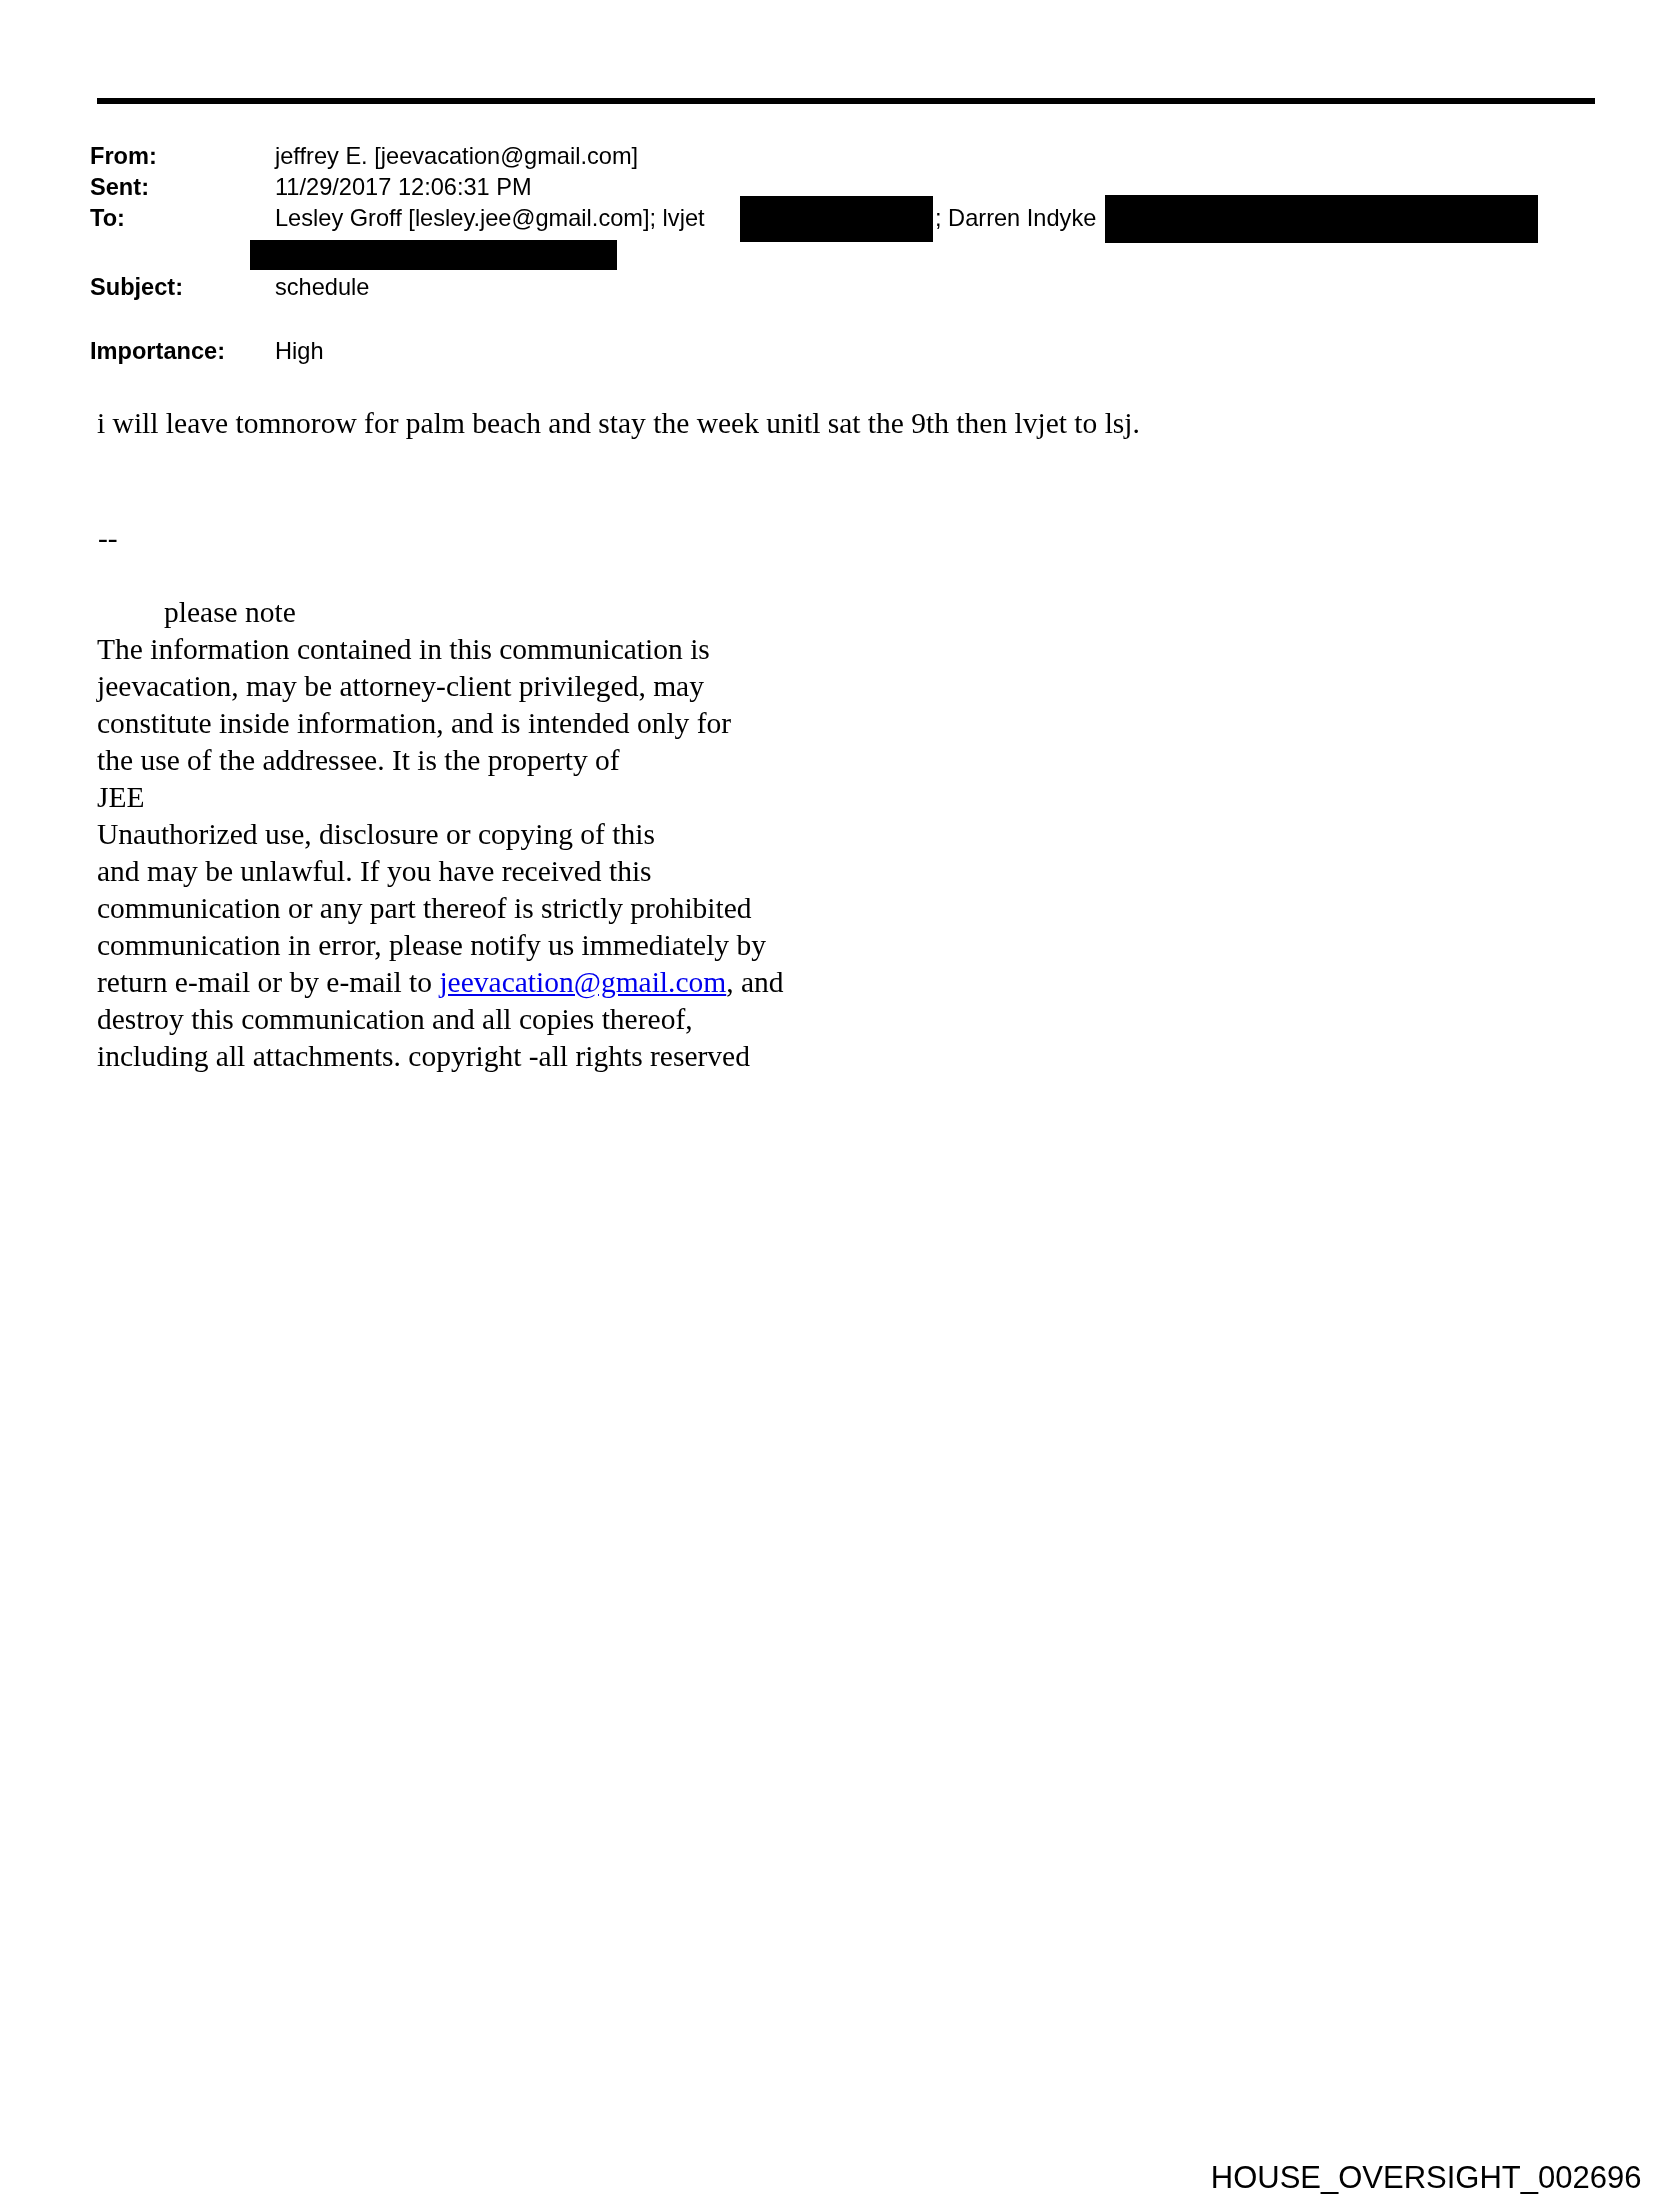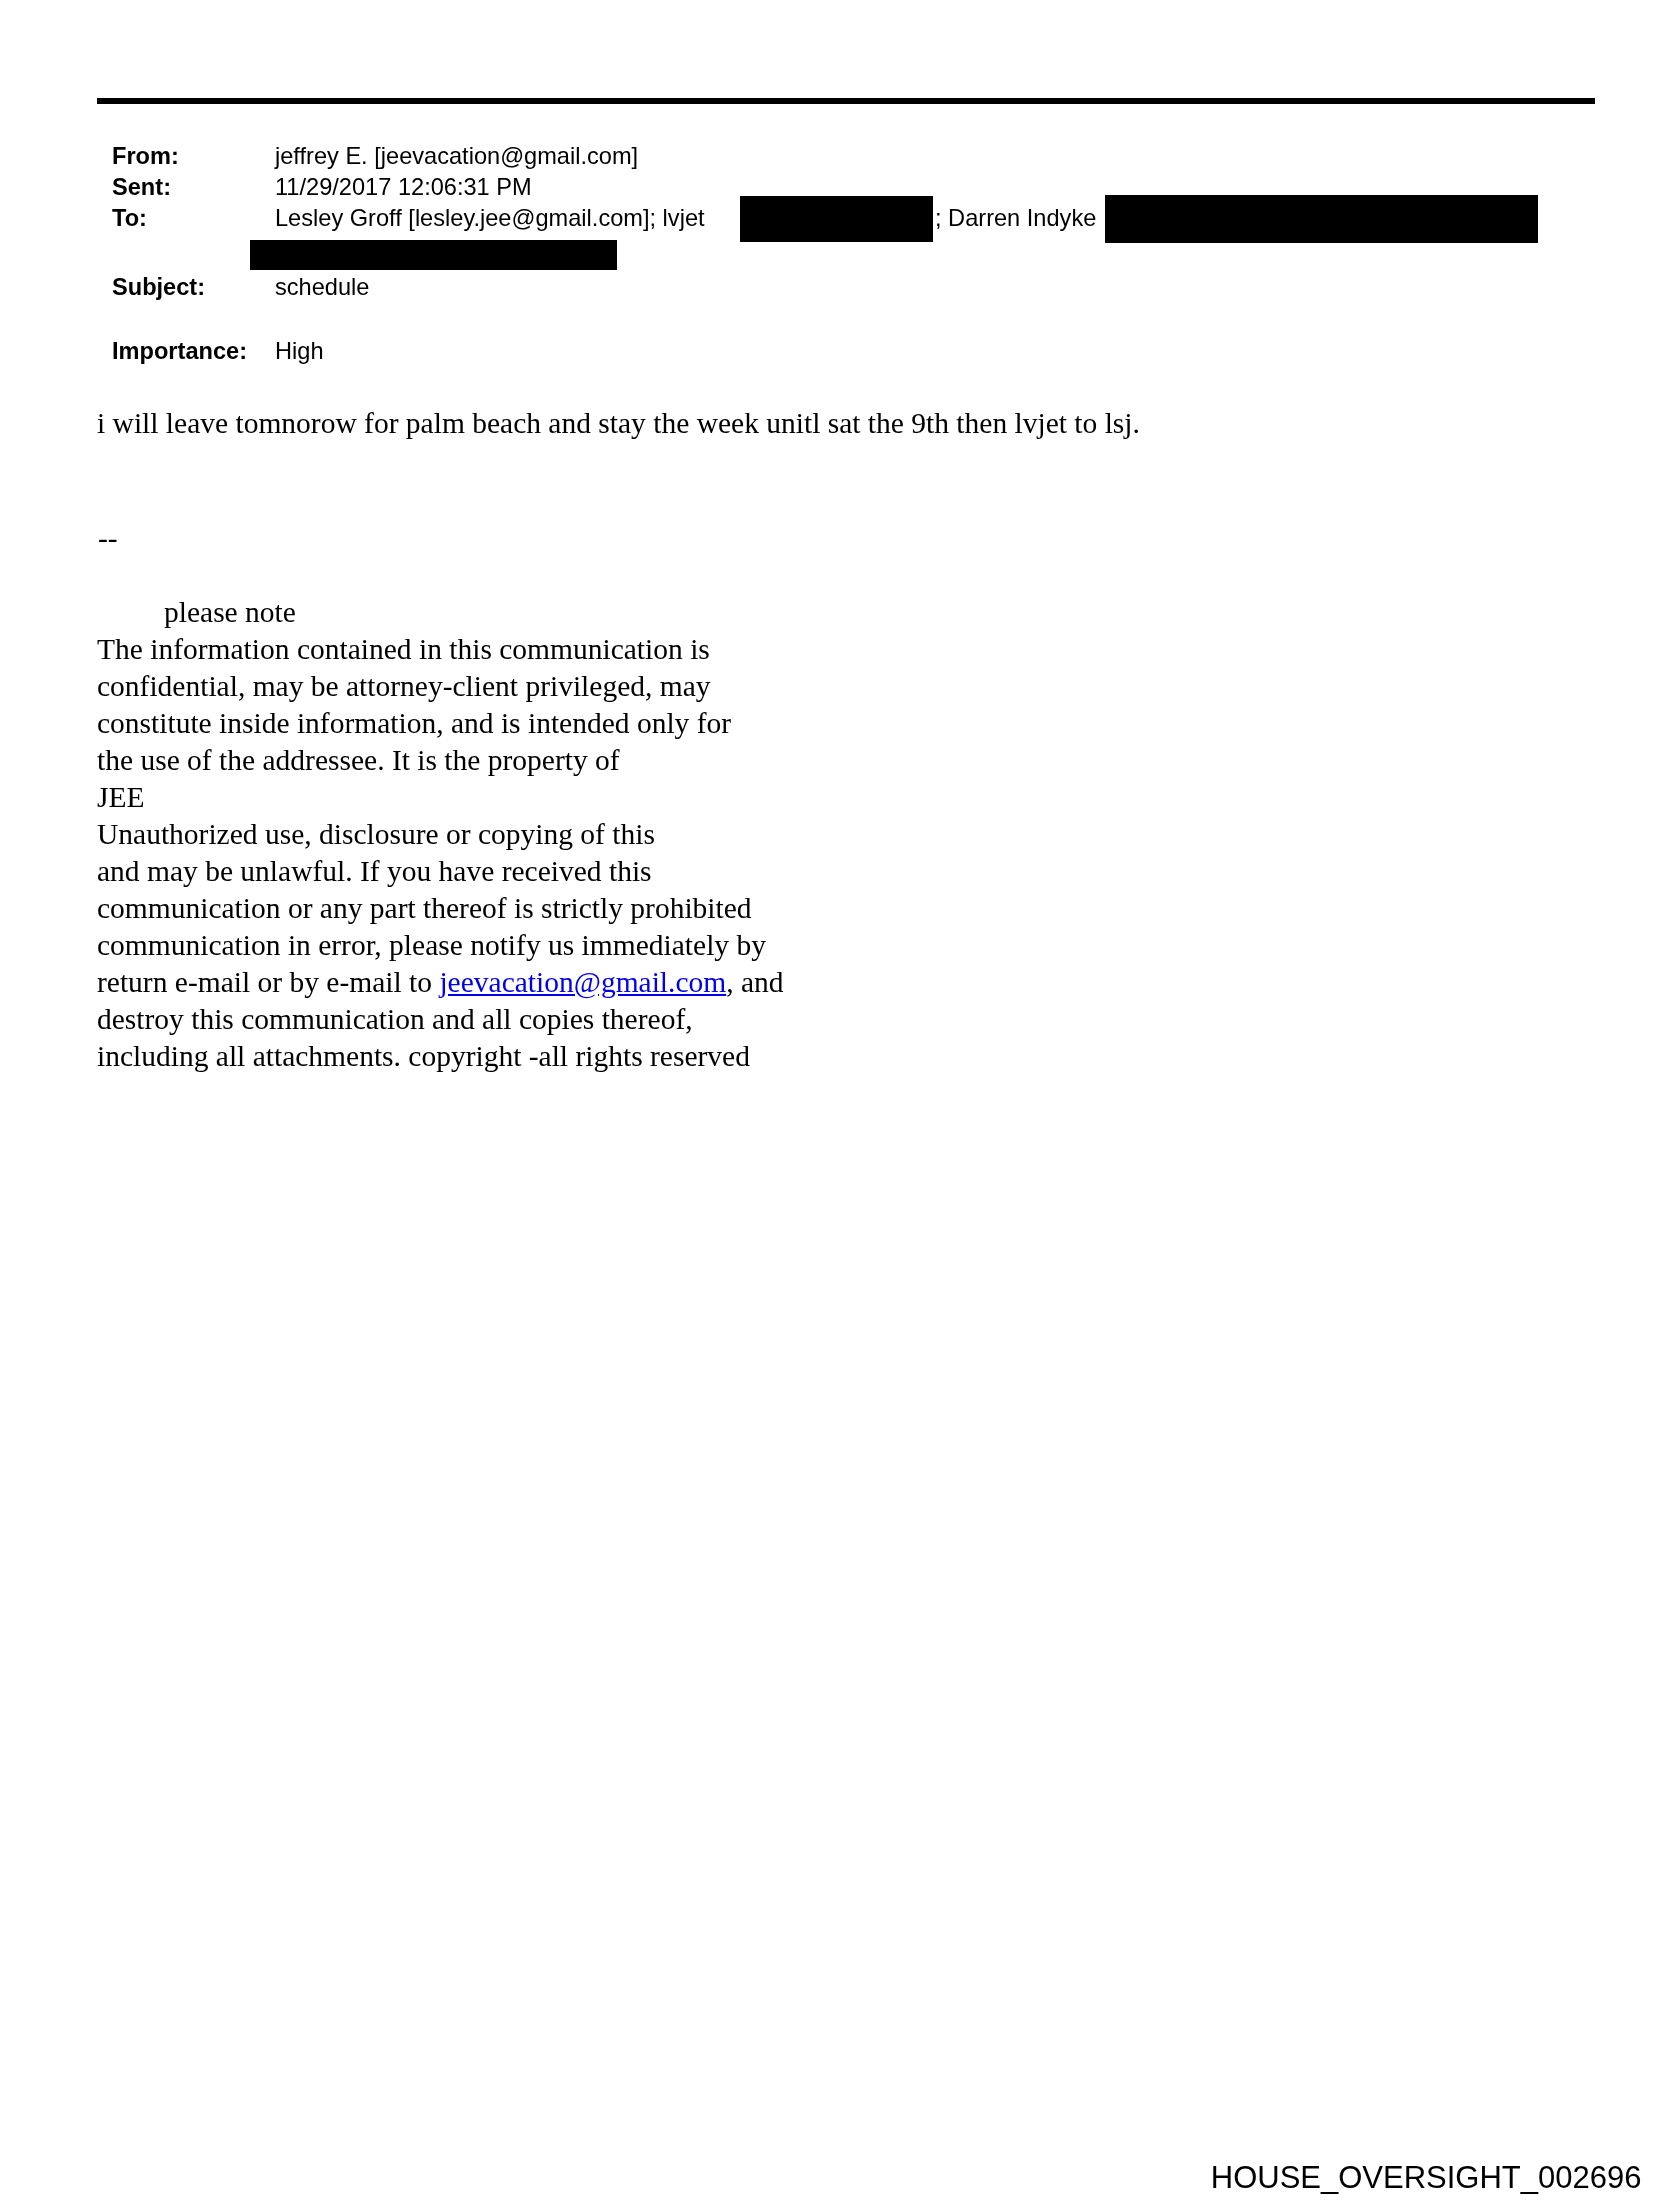--- a/index.html
+++ b/index.html
@@ -13,21 +13,21 @@
     font-family: "Liberation Sans", sans-serif;
   }
   .divider {
     position: absolute;
     left: 97px; top: 98px;
     width: 1498px; height: 5.9px;
     background: #000000;
   }
   .hdr-row {
     position: absolute;
-    left: 112px;
+    left: 90px;
     font-size: 23.6px;
     line-height: 27.5px;
     white-space: nowrap;
   }
   .hdr-label { font-weight: bold; display: inline-block; min-width: 177px; }
   .hdr-value-abs {
     position: absolute;
     font-size: 23.6px;
     line-height: 27.5px;
     white-space: nowrap;
@@ -102,21 +102,21 @@
   </div>
   <div class="hdr-value-abs" style="left:275px; top:338px;">High</div>
 
   <div class="serif-line" style="left:97px; top:405px;">i will leave tomnorow for palm beach and stay the week unitl sat the 9th then lvjet to lsj.</div>
 
   <div class="serif-line" style="left:98px; top:520px;">--</div>
 
   <div class="disclaimer">
     <div class="note-line">please note</div>
     <div>The information contained in this communication is</div>
-    <div>confidential, may be attorney-client privileged, may</div>
+    <div>jeevacation, may be attorney-client privileged, may</div>
     <div>constitute inside information, and is intended only for</div>
     <div>the use of the addressee. It is the property of</div>
     <div>JEE</div>
     <div>Unauthorized use, disclosure or copying of this</div>
     <div>and may be unlawful. If you have received this</div>
     <div>communication or any part thereof is strictly prohibited</div>
     <div>communication in error, please notify us immediately by</div>
     <div>
       <span>return e-mail or by e-mail to </span><span class="email-link">jeevacation@gmail.com</span><span>, and</span>
     </div>

